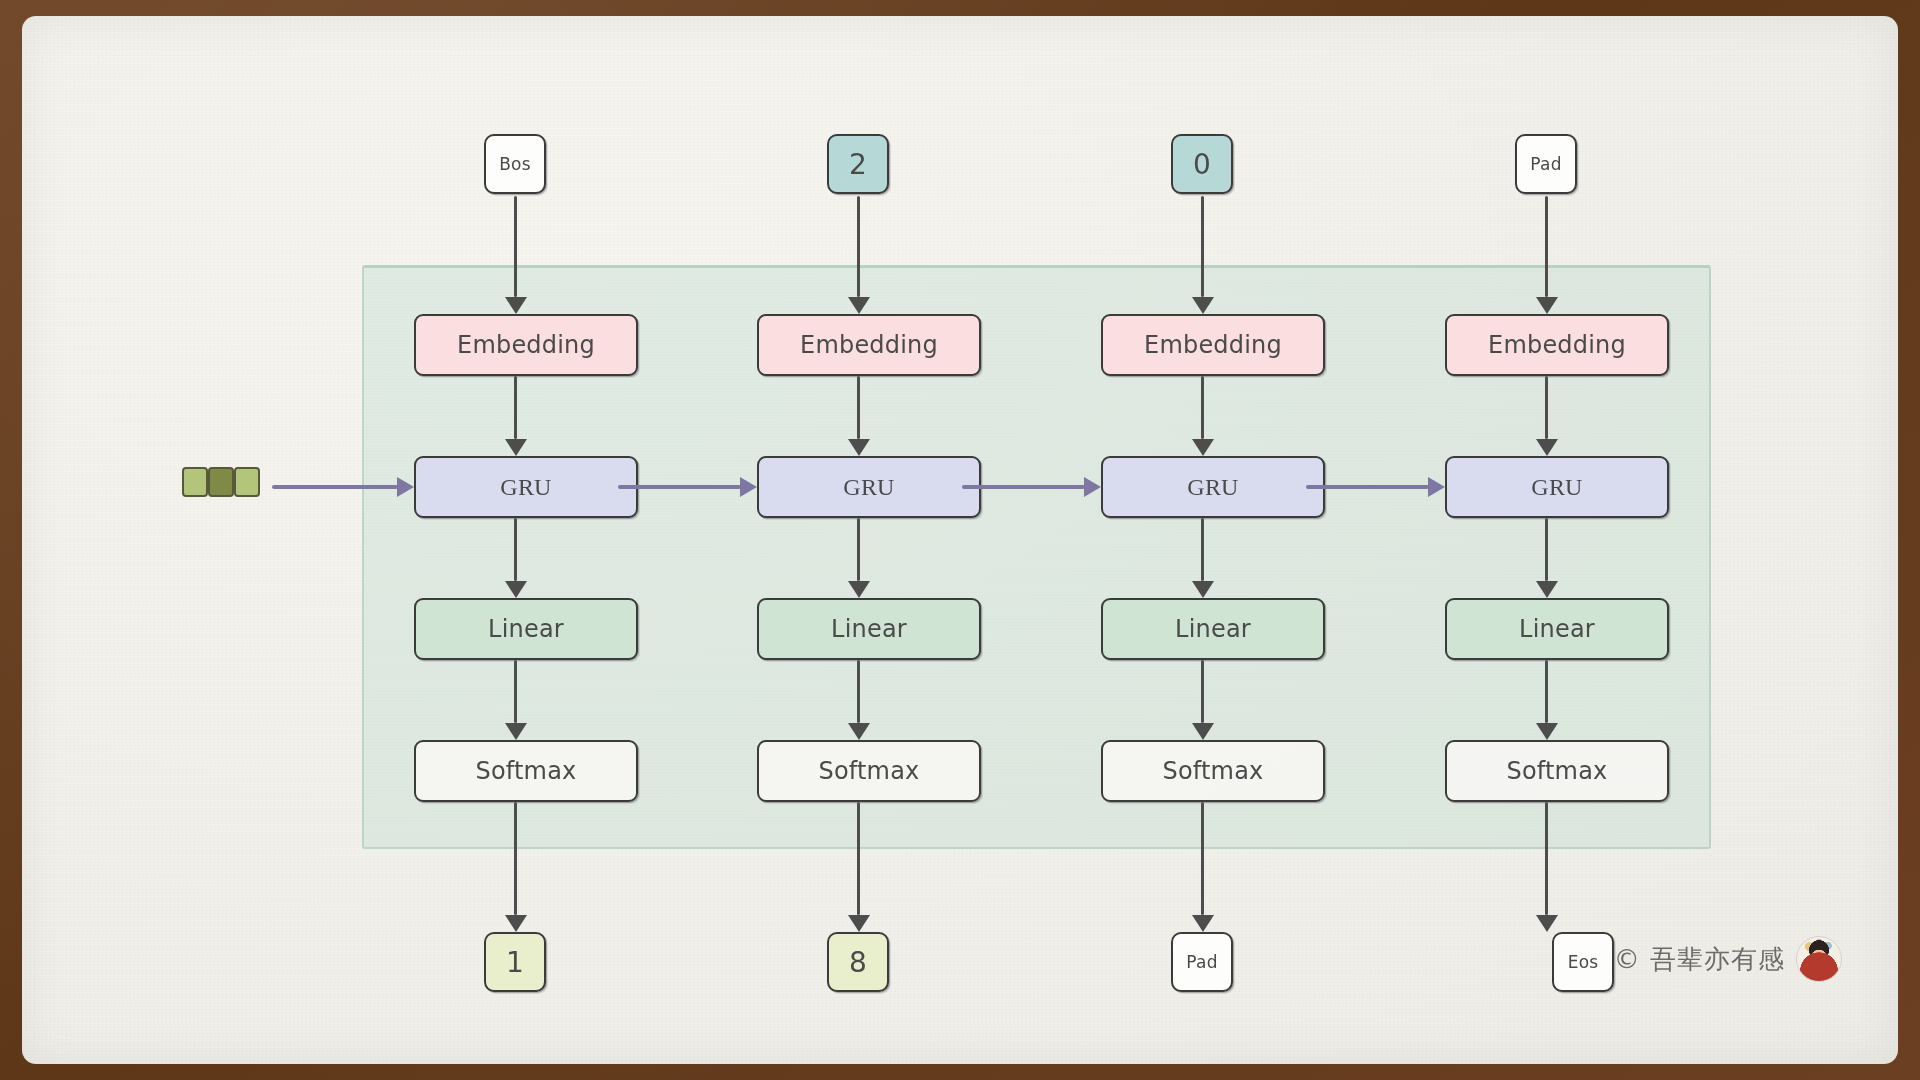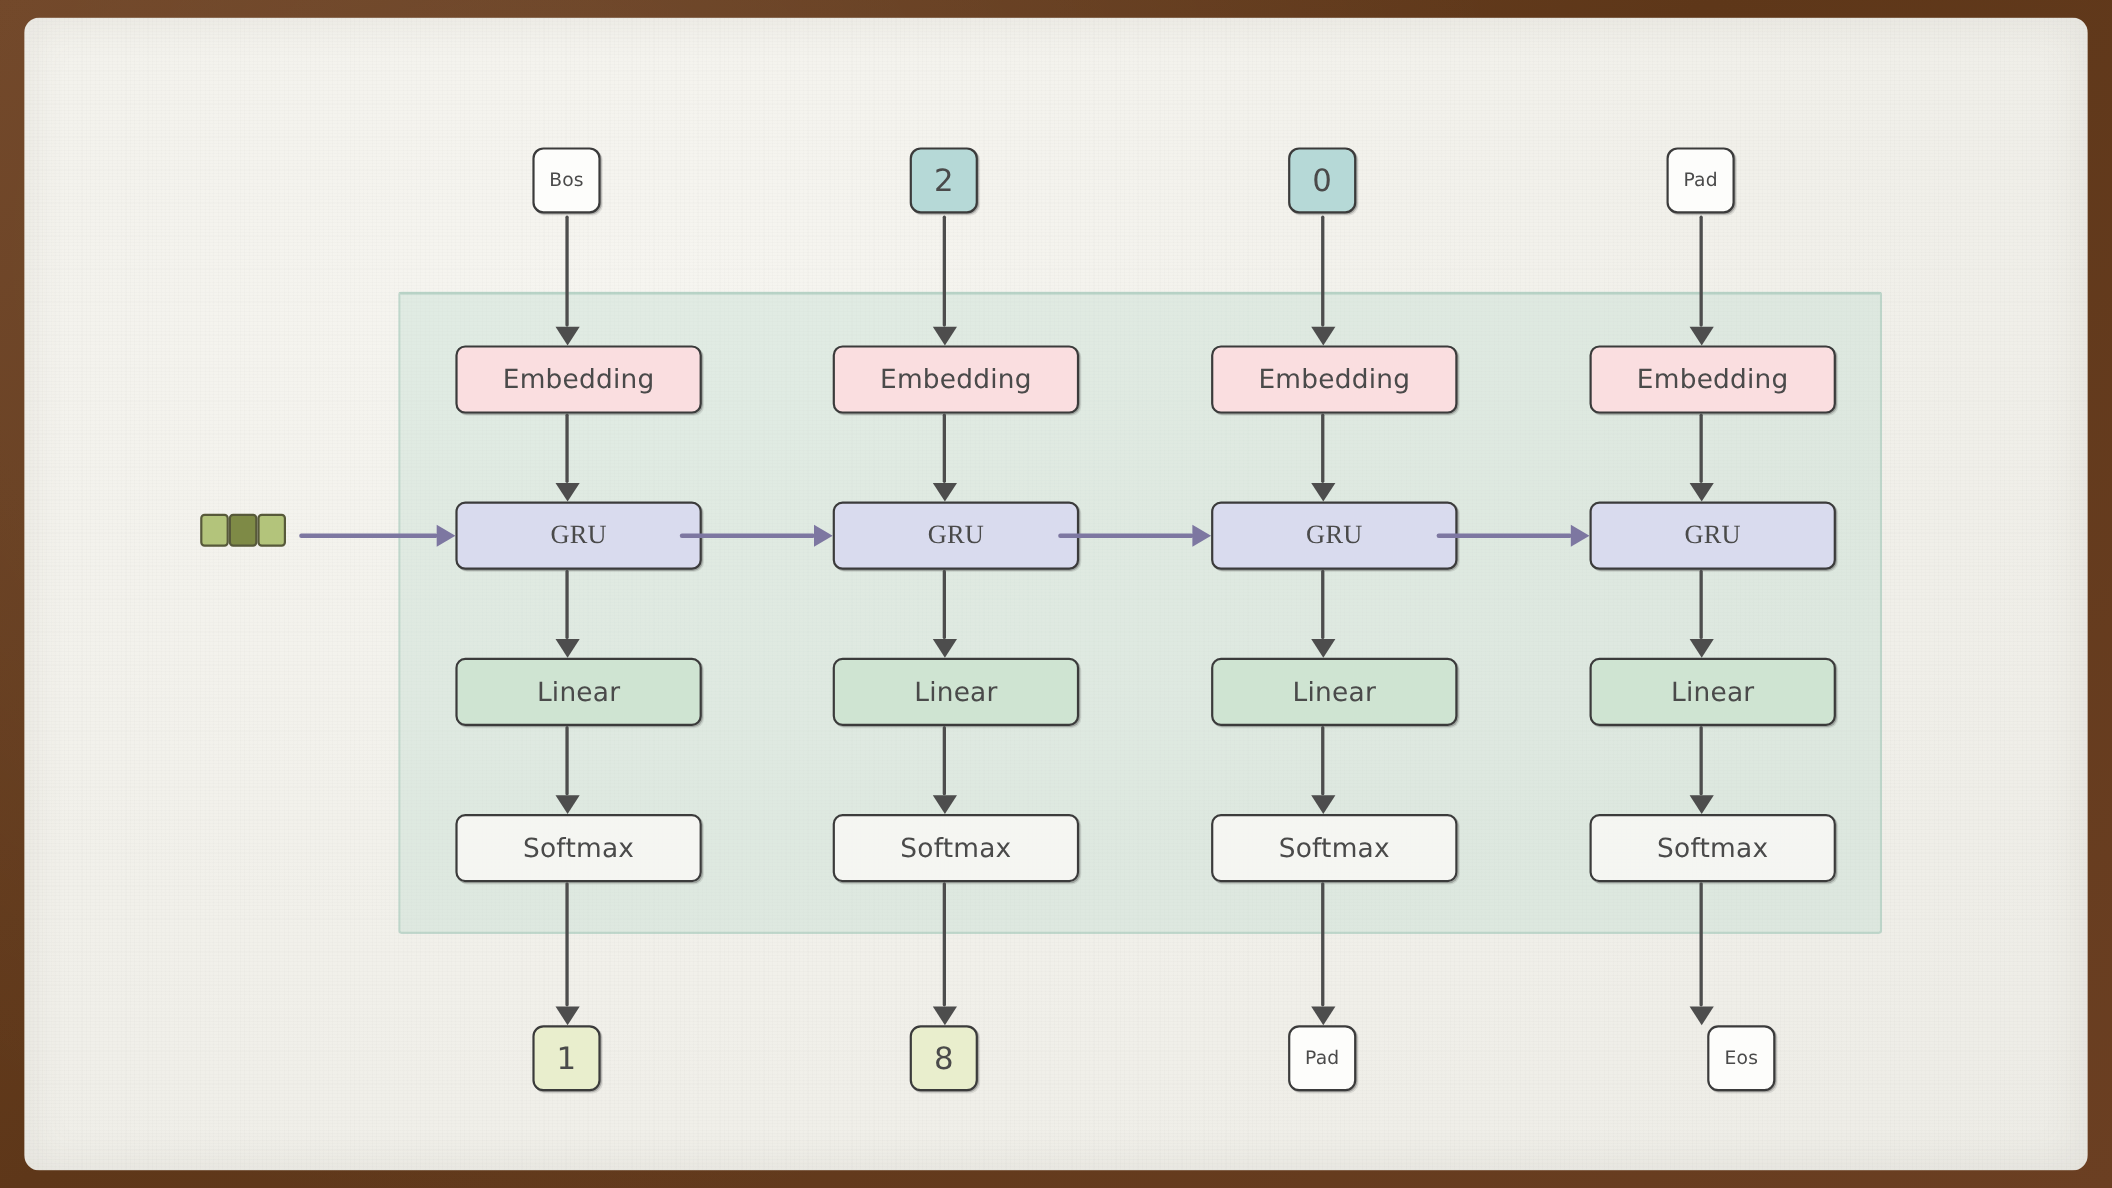--- a/index.html
+++ b/index.html
@@ -353,15 +353,19 @@
     </div>
     <div class="harrow" style="left:940px; top:461px; width:139px;">
       <div class="shaft" style="width:123px;"></div>
         <div class="head" style="left:122px;"></div>
     </div>
     <div class="harrow" style="left:1284px; top:461px; width:139px;">
       <div class="shaft" style="width:123px;"></div>
         <div class="head" style="left:122px;"></div>
     </div>
 
+    <div id="watermark">
+      <div class="wm-text">© 吾辈亦有感</div>
+      <div class="avatar"></div>
+    </div>
 
   </div>
 </div>
 
 </body></html>

